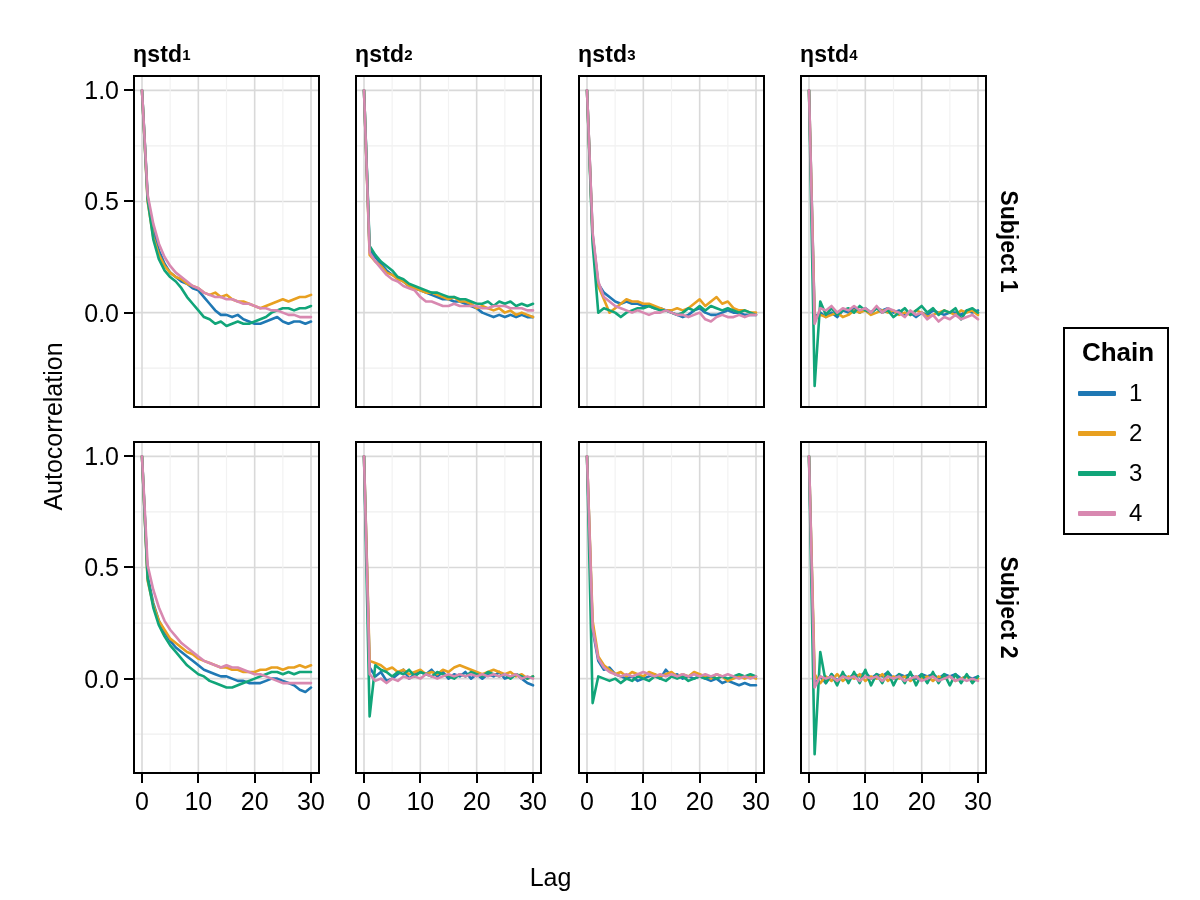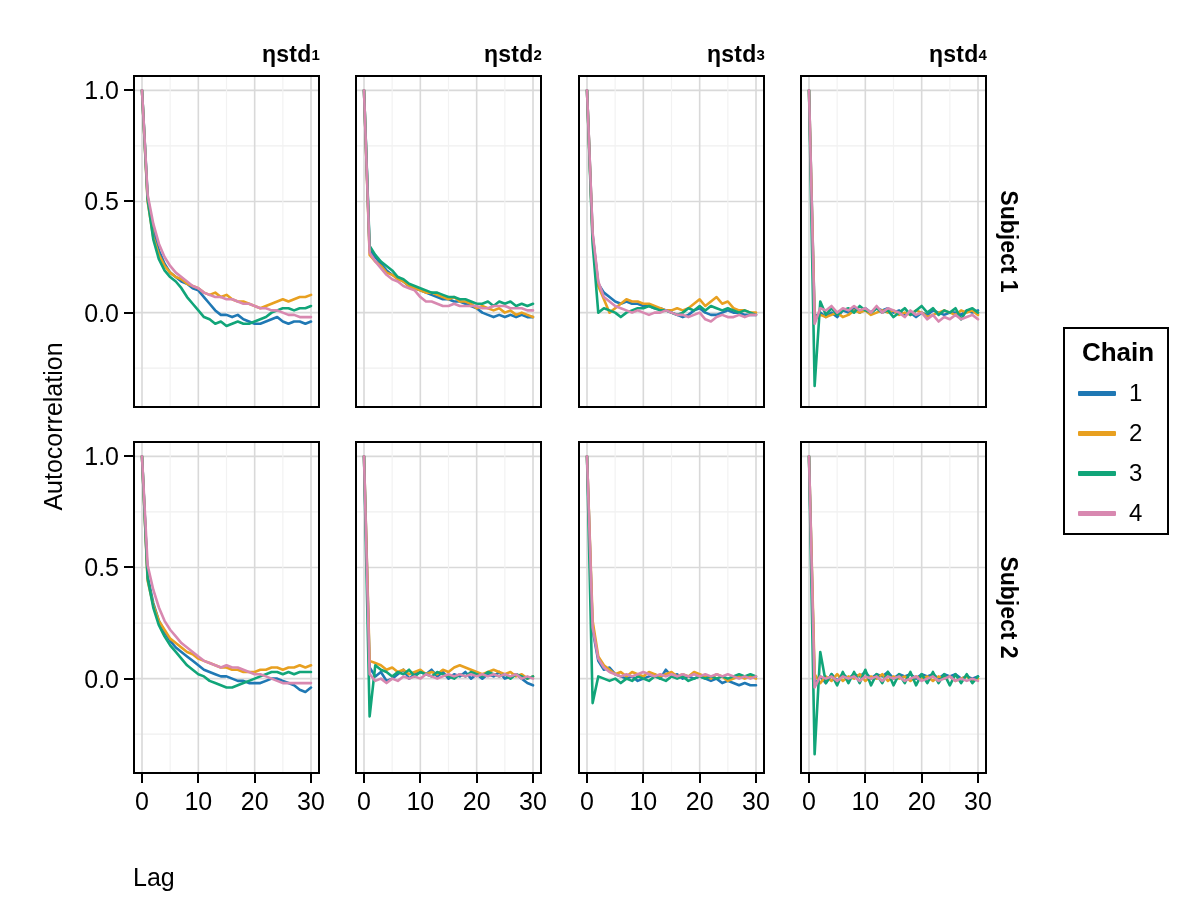--- a/index.html
+++ b/index.html
@@ -20,28 +20,28 @@
     text-align:center;
     font-size:25px;
     transform:rotate(-90deg);
     white-space:nowrap;
   }
   
   .x-axis-title{
     position:absolute;
     left:133px; top:863px;
     width:835px;
-    text-align:left;
+    text-align:center;
     font-size:25px;
   }
   
   .strip-top{
     position:absolute;
     height:34px;
-    display:flex;align-items:center;justify-content:flex-end;
+    display:flex;align-items:center;justify-content:flex-start;
     font-size:23px;font-weight:bold;
     letter-spacing:.2px;
   }
   .strip-top .sub{font-size:15px;vertical-align:-2px;font-weight:bold;}
   
   .strip-right{
     position:absolute;
     width:36px;
     display:flex;align-items:center;justify-content:center;
     font-size:23px;font-weight:bold;

